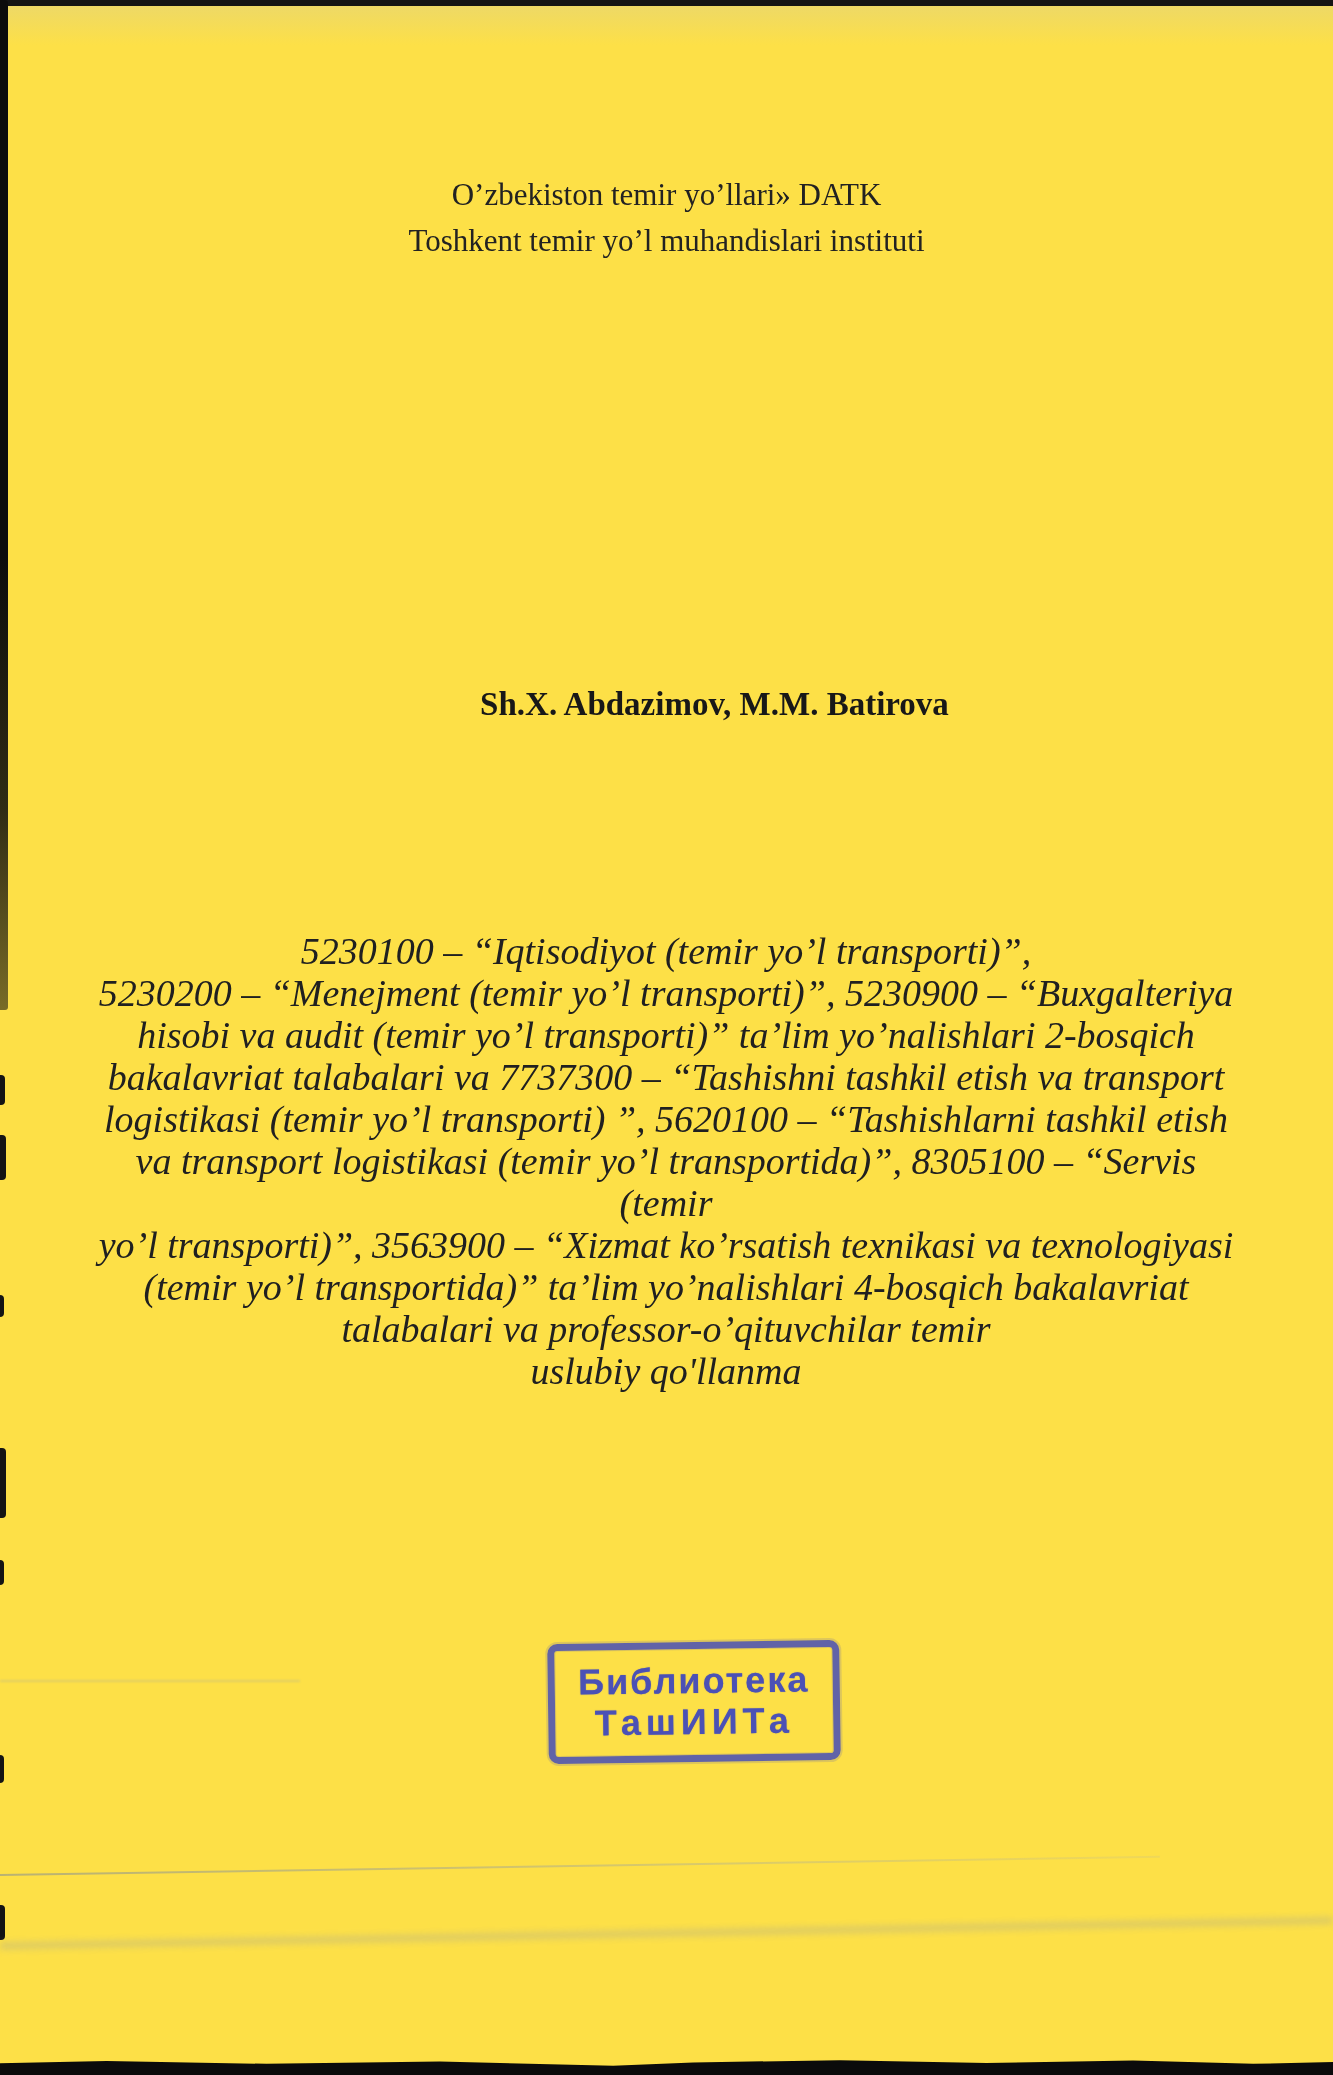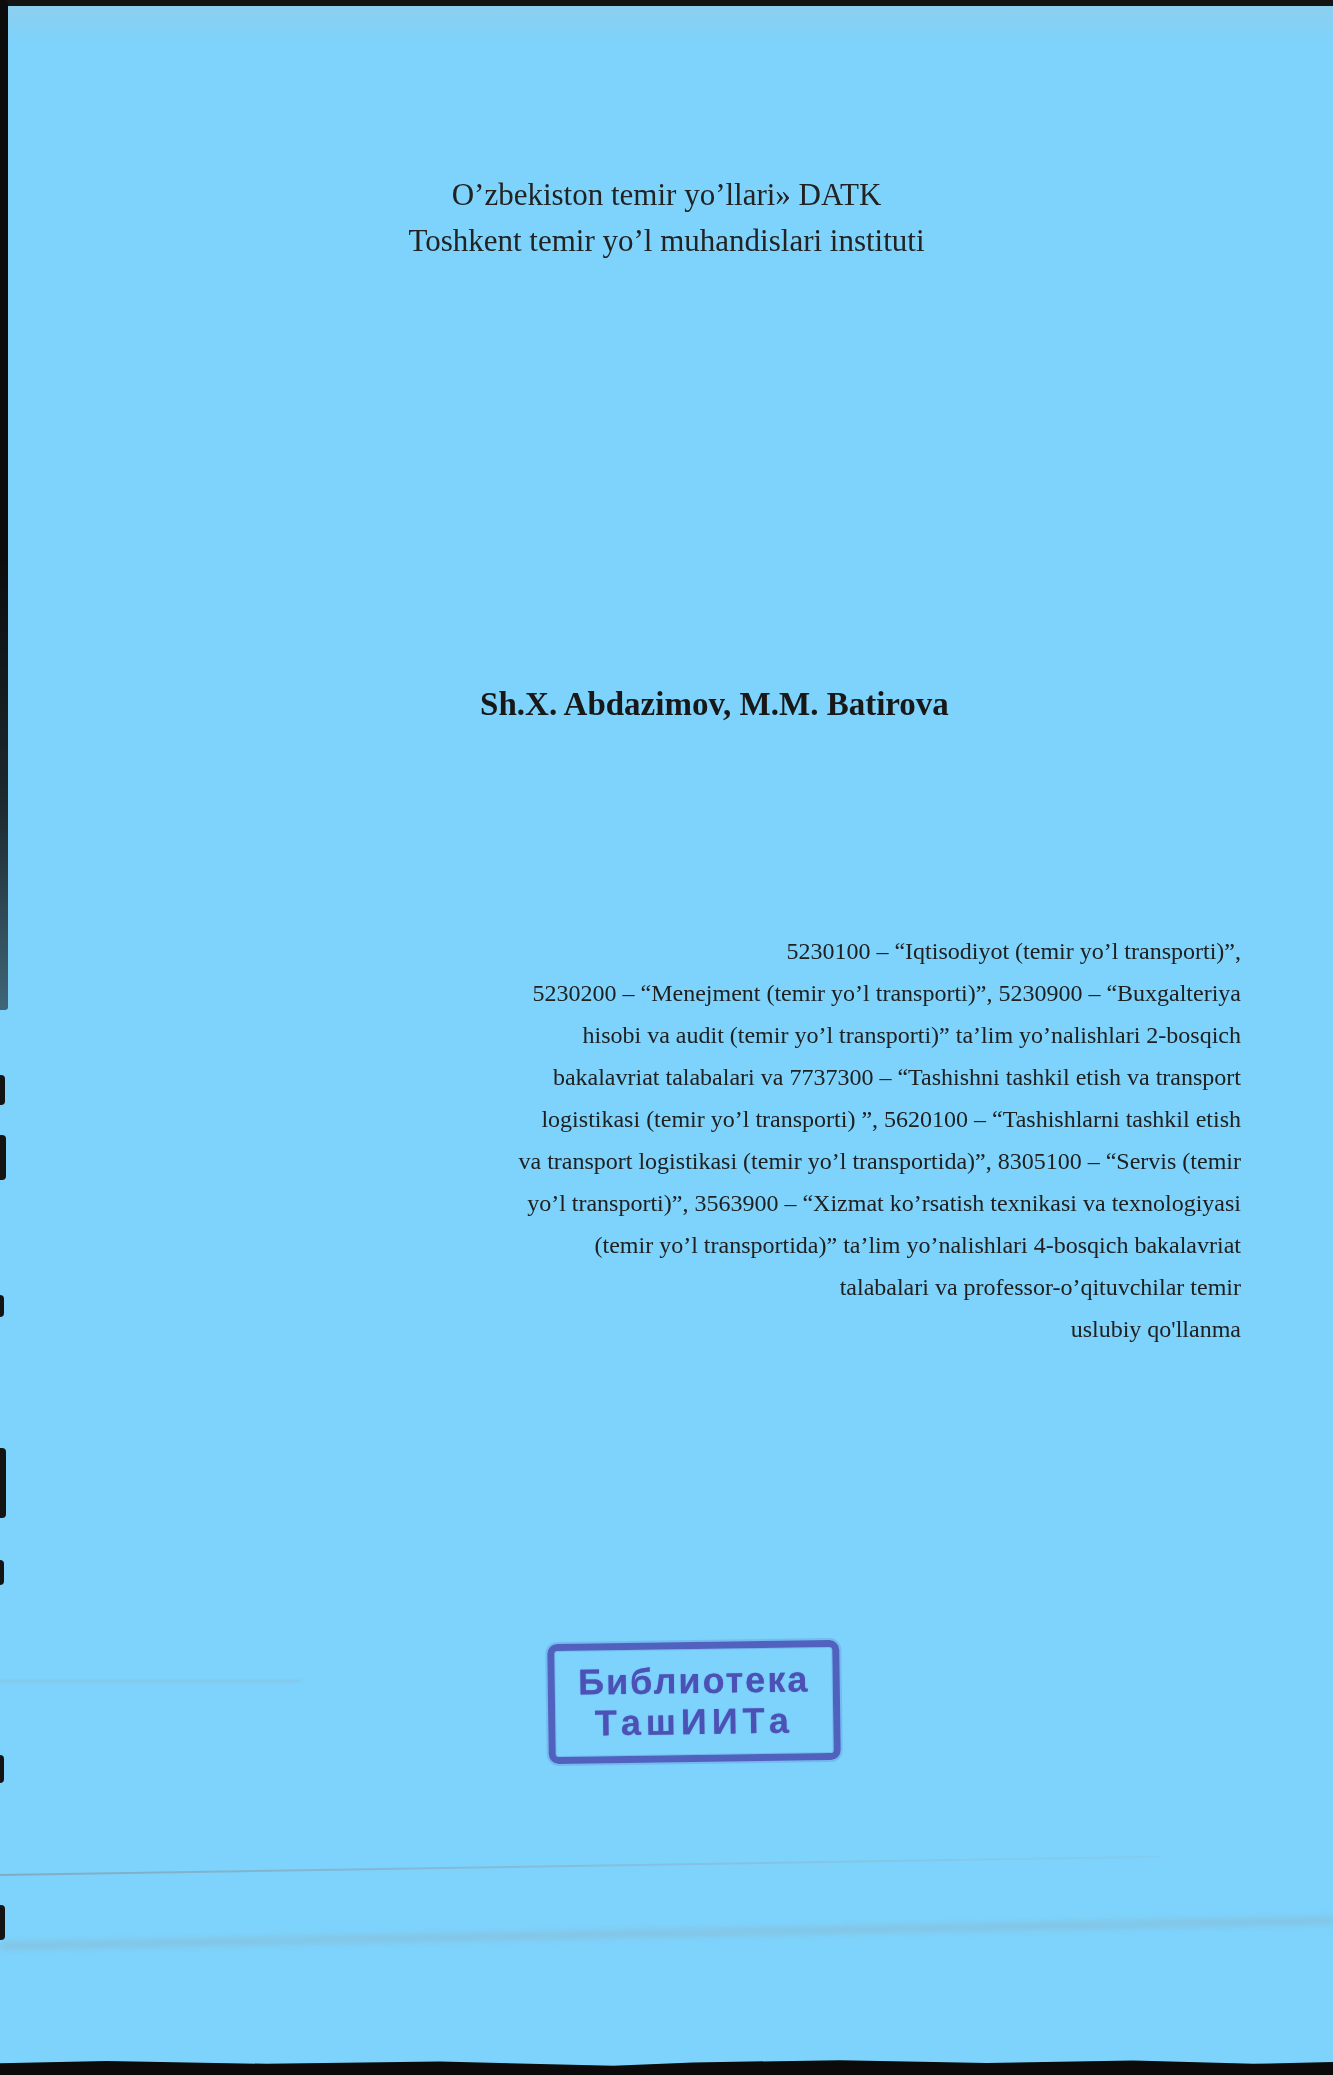--- a/index.html
+++ b/index.html
@@ -4,21 +4,21 @@
 <style>
   html, body {
     margin: 0;
     padding: 0;
     background: #ffffff;
   }
   .scan-page {
     position: relative;
     width: 1333px;
     height: 2075px;
-    background: #7dd3fc;
+    background: #fde047;
     overflow: hidden;
     font-family: "Liberation Serif", "DejaVu Serif", serif;
     color: #1c1c1c;
   }
   
   .top-tone {
     position: absolute;
     left: 0; top: 5px;
     width: 100%; height: 40px;
     background: linear-gradient(180deg, rgba(190,194,198,0.25), rgba(190,194,198,0));
@@ -103,24 +103,25 @@
     text-align: center;
     font-size: 34px;
     font-weight: bold;
     letter-spacing: 1px;
     color: #181818;
   }
   .annotation {
     position: absolute;
     left: 91px; top: 930px;
     width: 1150px;
-    text-align: right;
-    font-size: 24px;
+    text-align: center;
+    font-size: 38px;
     line-height: 42px;
     color: #202020;
+    font-style: italic;
   }
   .imprint {
     position: absolute;
     left: 0; top: 1826px;
     width: 100%;
     text-align: center;
     font-size: 32px;
     color: #222;
   }
 

